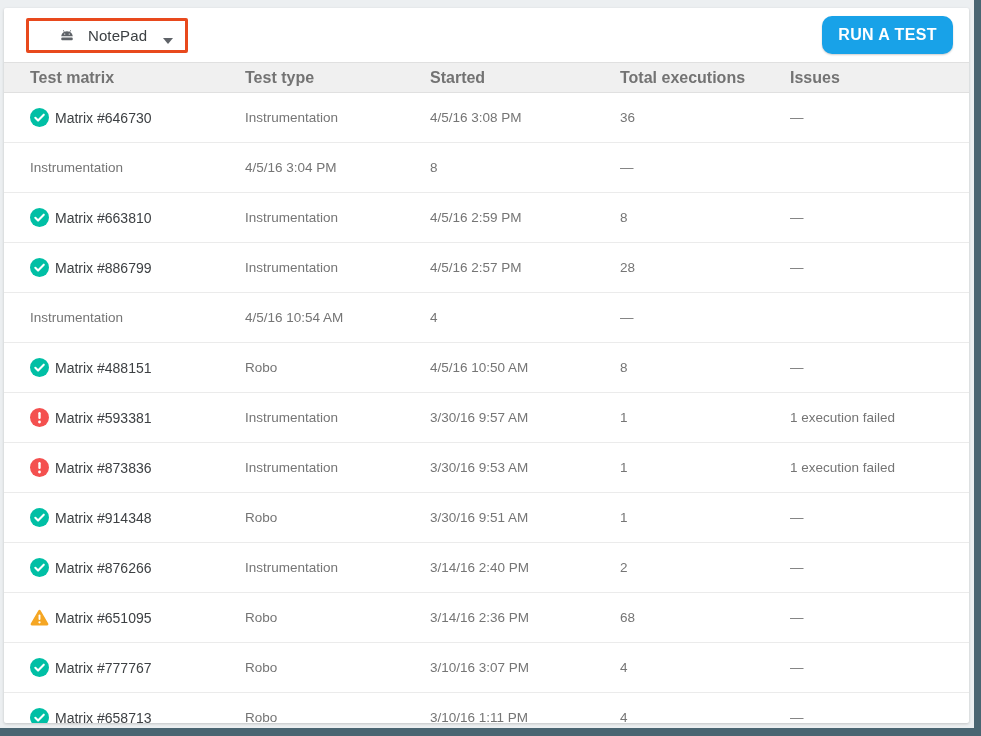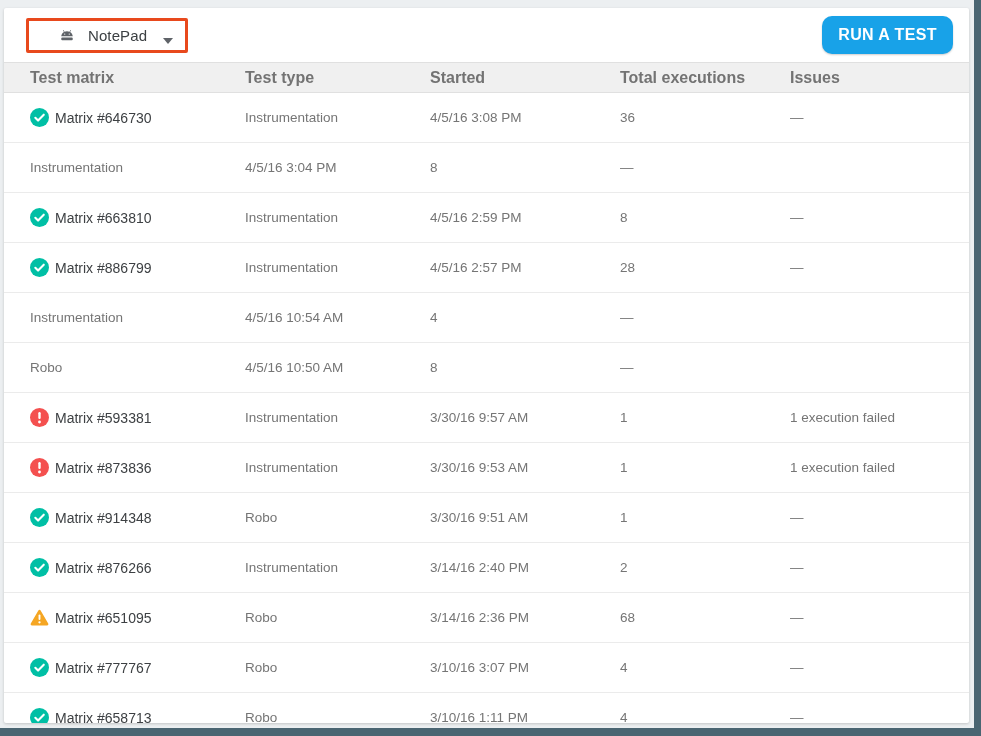--- a/index.html
+++ b/index.html
@@ -196,20 +196,30 @@
     <span class="cell-muted">28</span>
     <span class="cell-muted">—</span>
   </div>
         <div class="trow grid-cols">
     <span class="cell-muted">Instrumentation</span>
     <span class="cell-muted">4/5/16 10:54 AM</span>
     <span class="cell-muted">4</span>
     <span class="cell-muted">—</span>
   </div>
         <div class="trow grid-cols">
+    <span class="cell-name">
+      <span class="status-icon">
+        <svg viewBox="0 0 20 20">
+          <circle cx="10" cy="10" r="10" fill="var(--success-teal, #00BFA5)"></circle>
+          <path d="M5.6 10.3l2.9 2.9 6-6.2" stroke="#fff" stroke-width="2.2" fill="none" stroke-linecap="round" stroke-linejoin="round"></path>
+        </svg>
+      </span>
+
+      <span>Matrix #488151</span>
+    </span>
     <span class="cell-muted">Robo</span>
     <span class="cell-muted">4/5/16 10:50 AM</span>
     <span class="cell-muted">8</span>
     <span class="cell-muted">—</span>
   </div>
         <div class="trow grid-cols">
     <span class="cell-name">
 
       <span class="status-icon">
         <svg viewBox="0 0 20 20">

